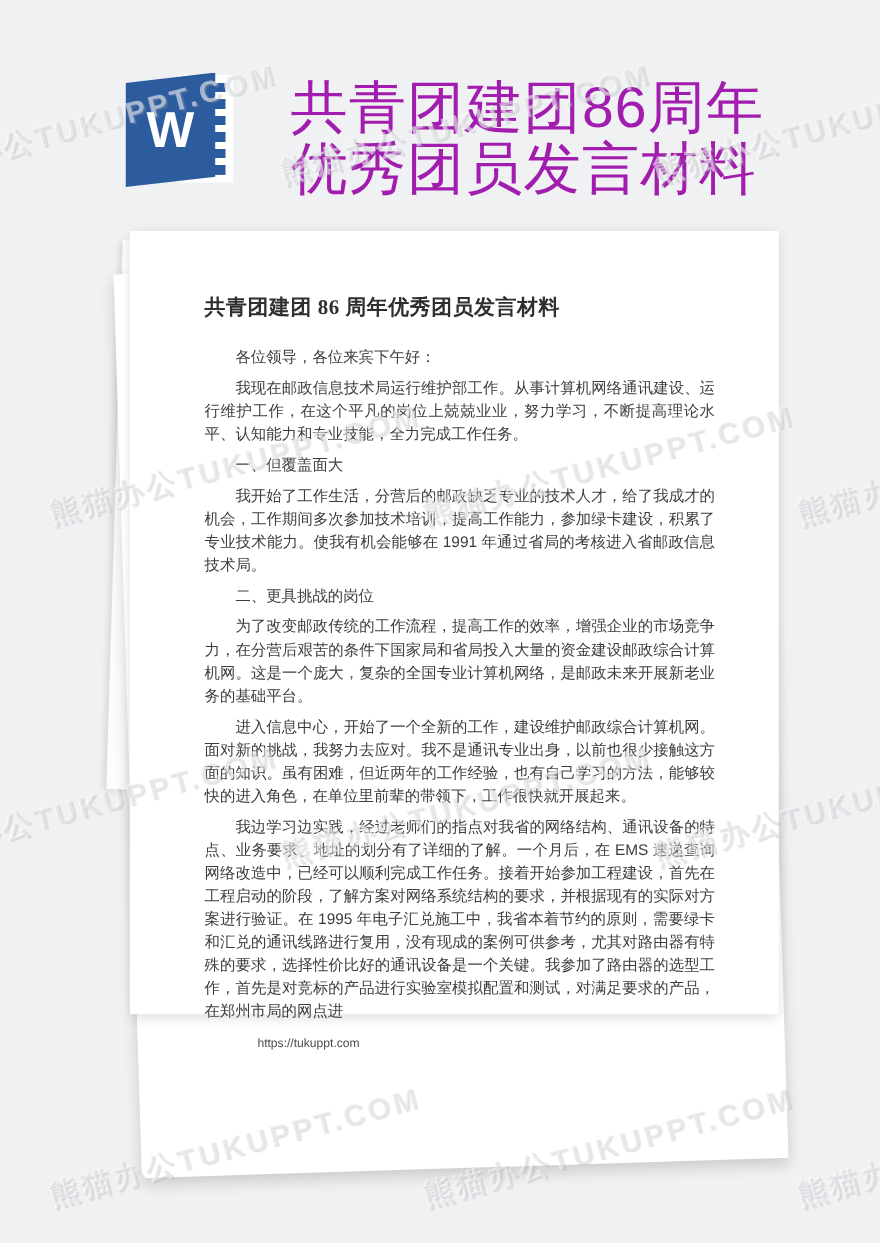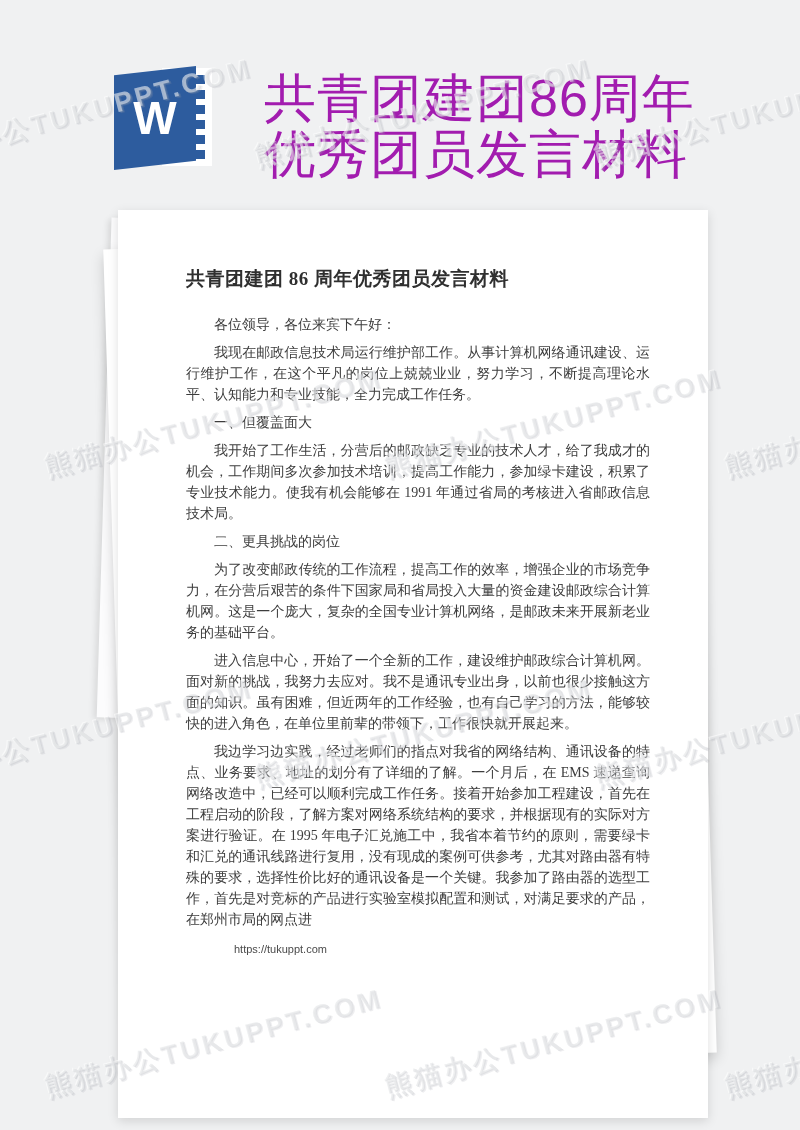--- a/index.html
+++ b/index.html
@@ -43,33 +43,33 @@
     position:absolute;left:104px;top:226px;width:580px;height:500px;
     background:#fcfcfd;transform:rotate(1.7deg);z-index:1;
     box-shadow:-3px 2px 6px rgba(0,0,0,0.10);
   }
   .back-page-bottom{
     position:absolute;left:116px;top:240px;width:588px;height:822px;
     background:#ffffff;transform:rotate(-1.8deg);z-index:1;
     box-shadow:0 6px 14px rgba(0,0,0,0.16);
   }
   .page{
-    position:absolute;left:118px;top:210px;width:590px;height:908px;
+    position:absolute;left:118px;top:210px;width:590px;height:712px;
     background:#ffffff;z-index:2;box-sizing:border-box;
     box-shadow:0 3px 10px rgba(0,0,0,0.13);
     padding:56px 58px 0 68px;
   }
   .doc-title{
     margin:0 0 22px 0;
     font-family:"Liberation Serif","DejaVu Serif",serif;
     font-size:19px;font-weight:bold;color:#2f2f2f;letter-spacing:0.5px;
   }
   .doc-p,.doc-h{
     margin:0 0 7px 0;text-indent:2em;text-align:justify;
-    font-family:Liberation Serif, serif;
+    font-family:Liberation Sans, sans-serif;
     font-size:14px;line-height:21px;color:#3d3d3d;
   }
   .doc-footer{
     margin-top:13px;
     font-family:"Liberation Sans",sans-serif;
     font-size:11px;color:#4a4a4a;padding-left:48px;
   }
 </style>
 </head>
 <body>

